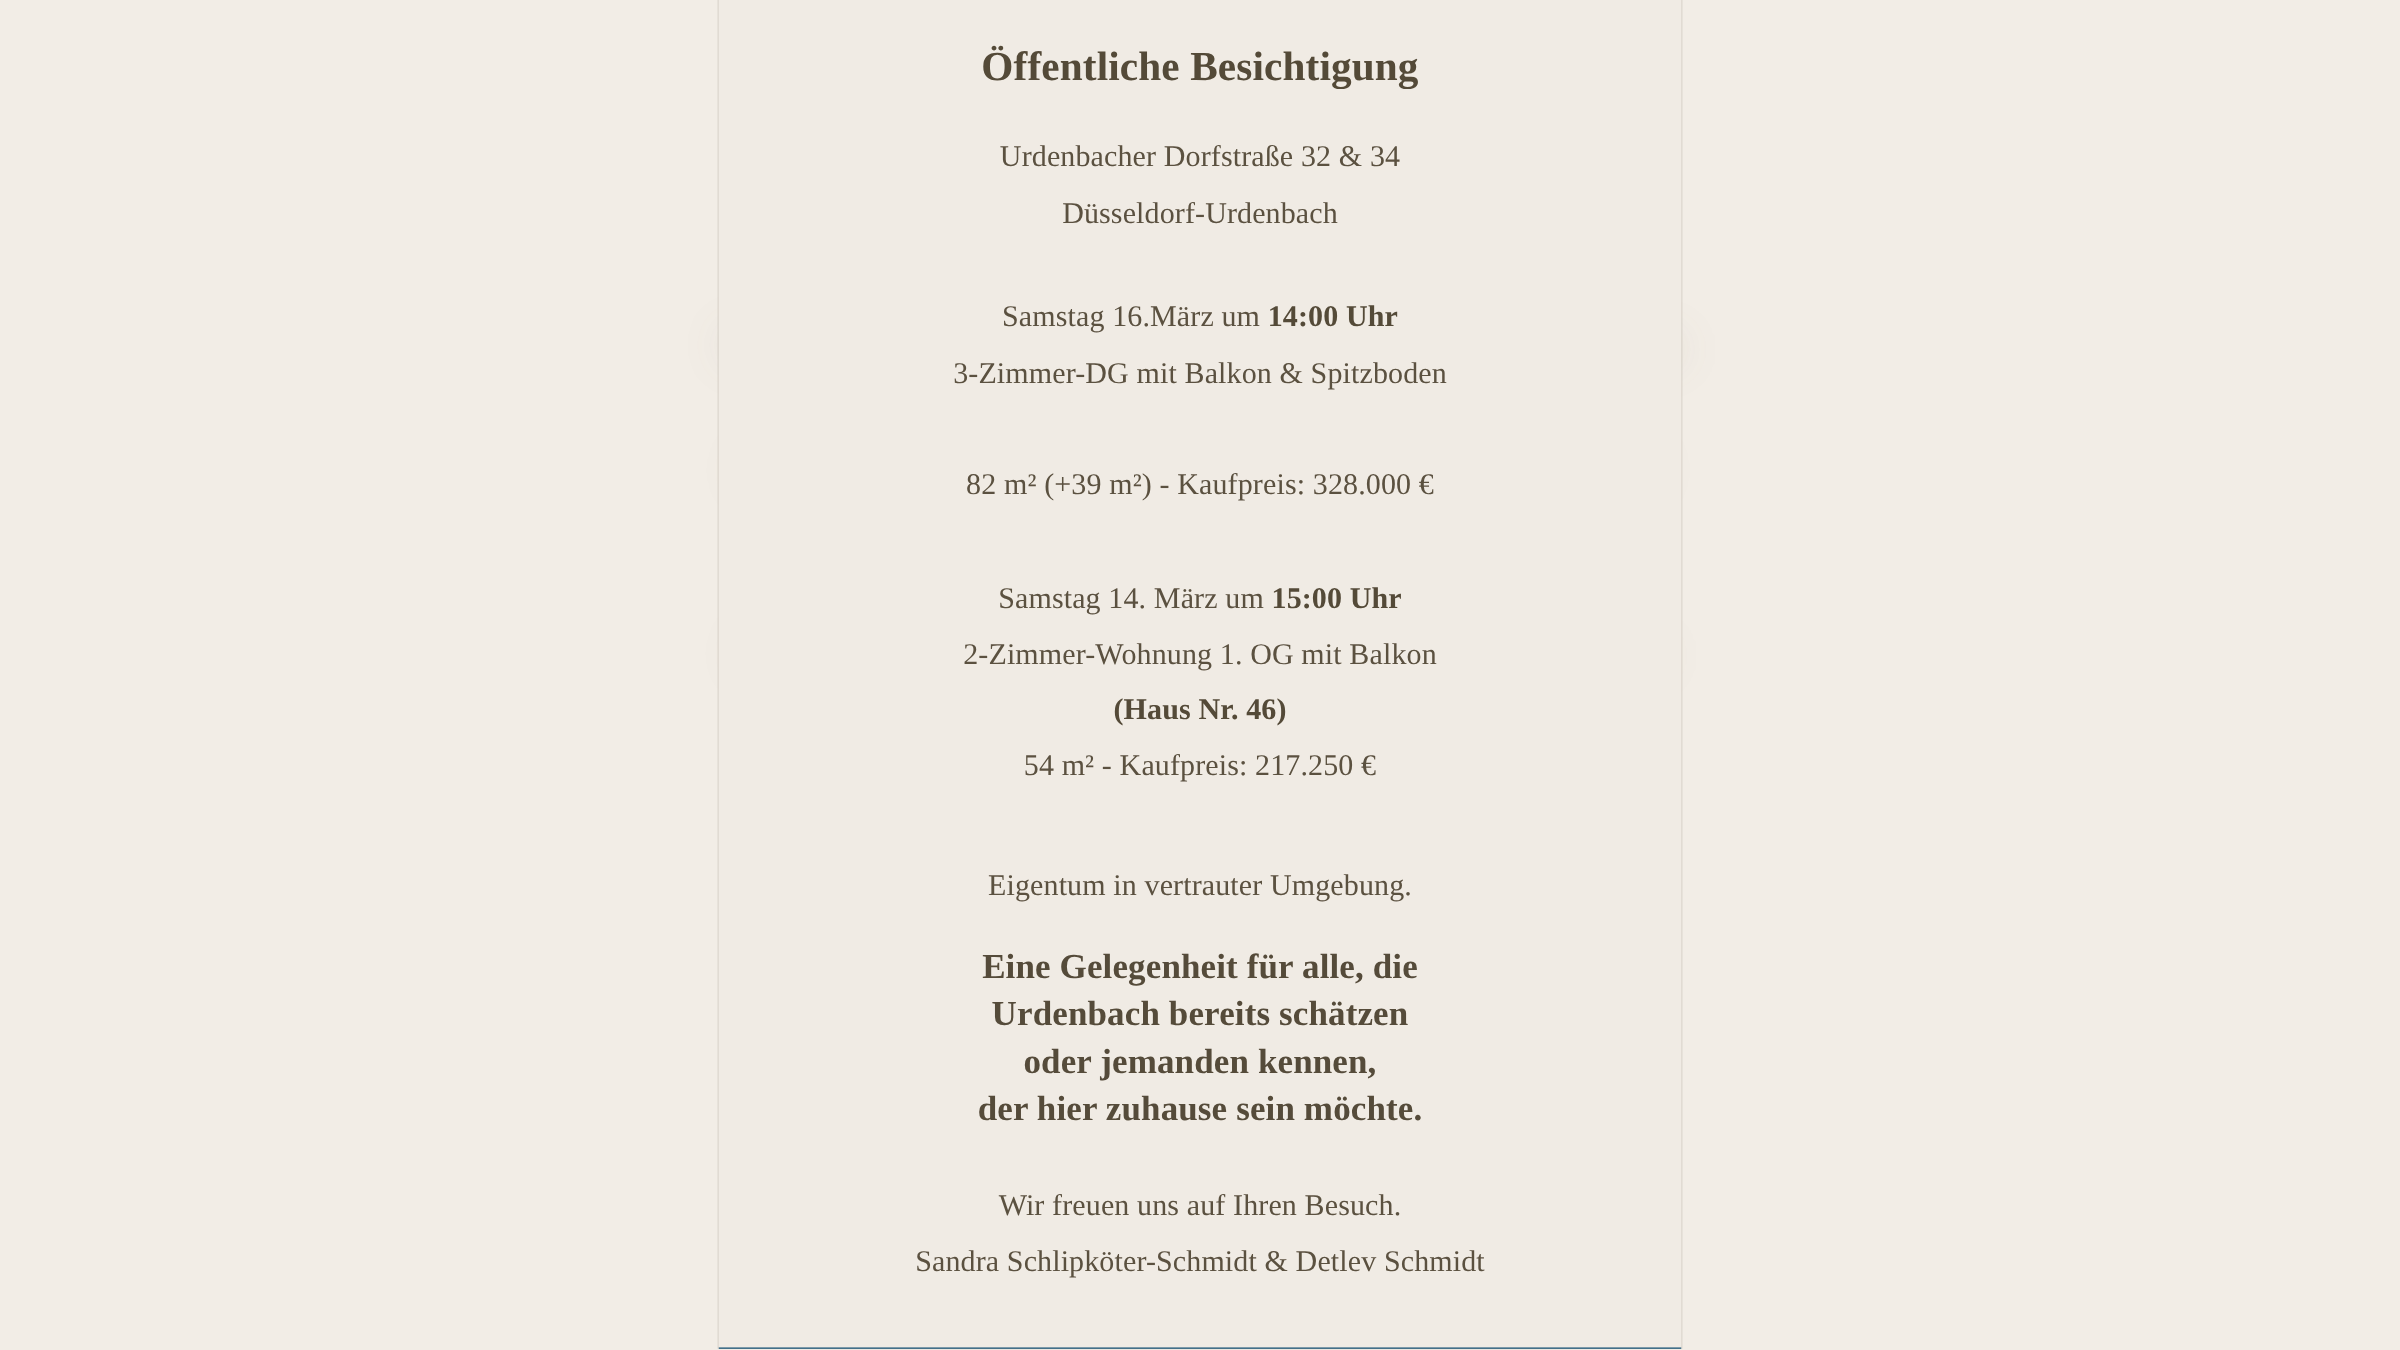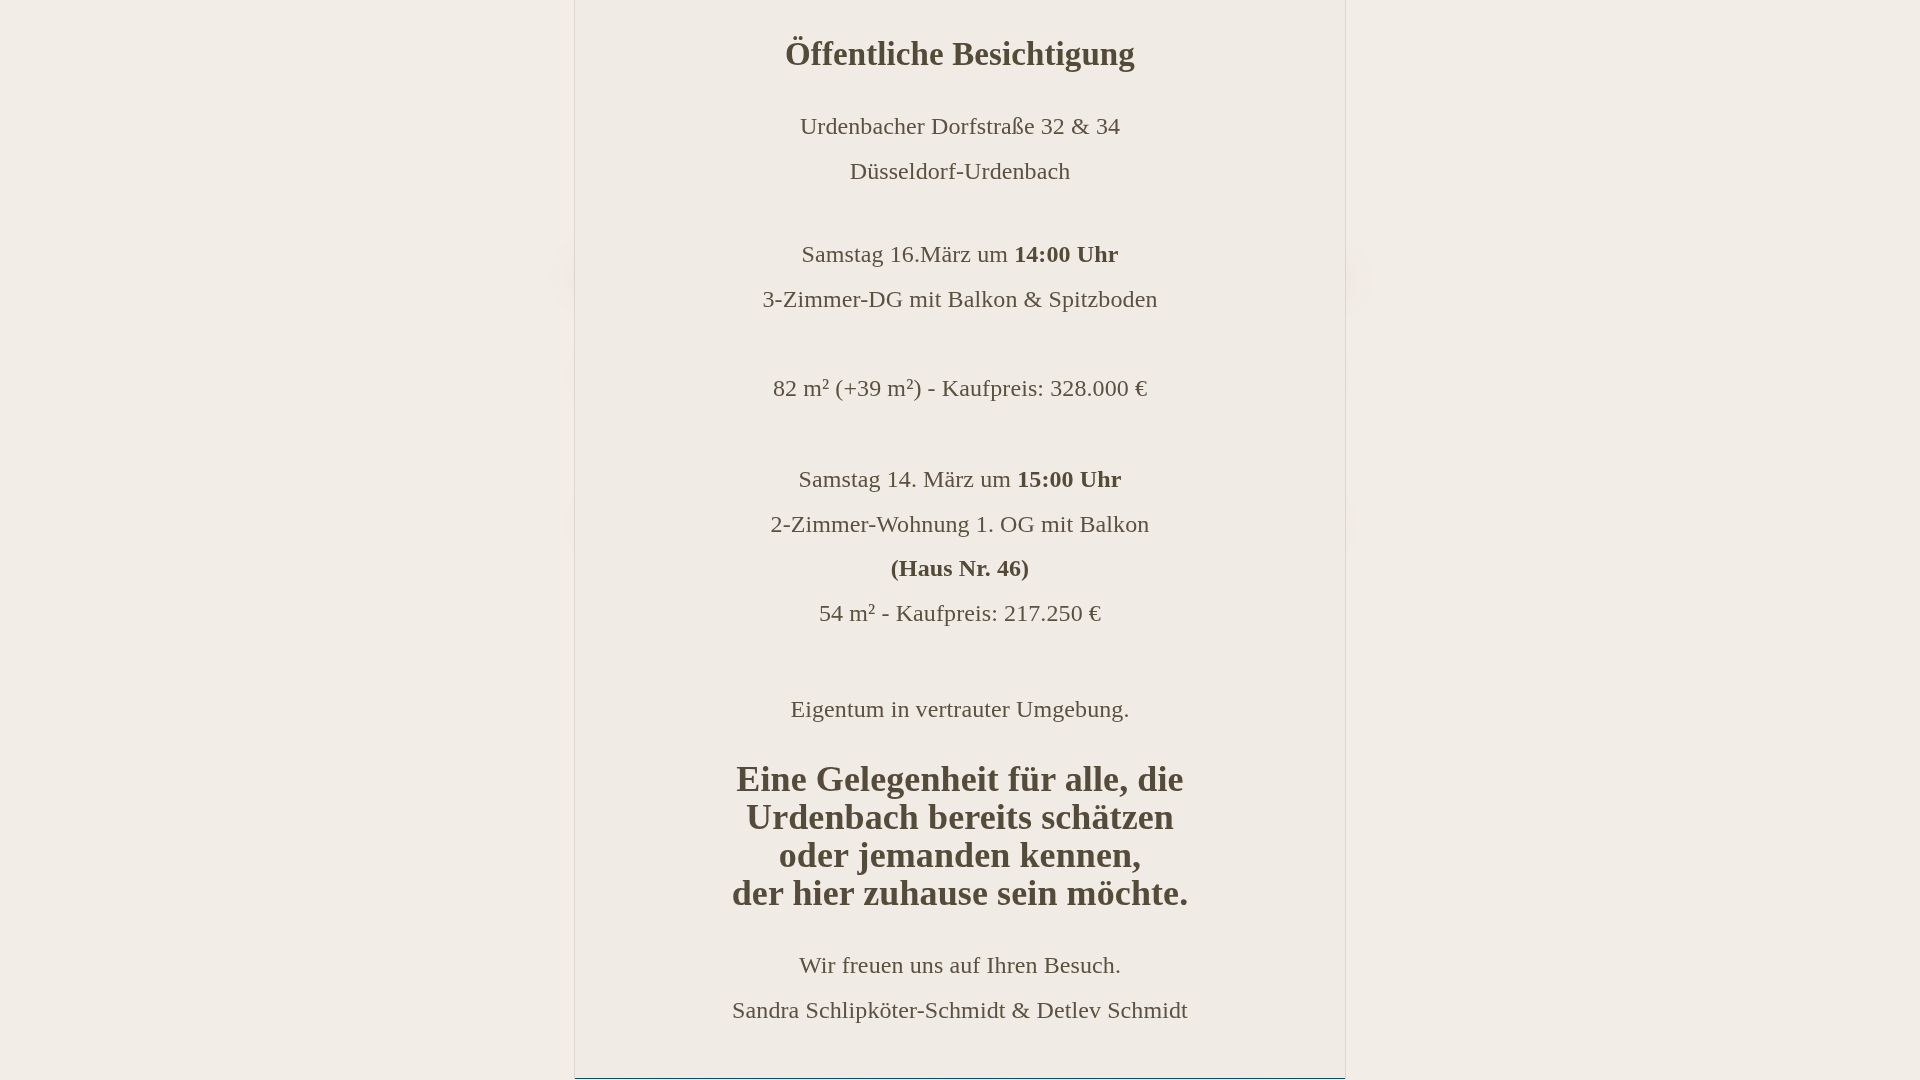--- a/index.html
+++ b/index.html
@@ -62,21 +62,21 @@
       letter-spacing: 0.1px;
     }
     .title {
       font-size: 33px;
       font-weight: bold;
       color: #544a38;
     }
     .reg { font-size: 24px; }
     .bold { font-weight: bold; color: #544a38; }
     .quote {
-      font-size: 36px;
+      font-size: 28px;
       font-weight: bold;
       color: #554b3a;
     }
   </style>
 </head>
 <body>
 
 <div class="bg-blur">
   <div class="bg-inner">
     <div class="l b">Öffentliche Besichtigung</div>

